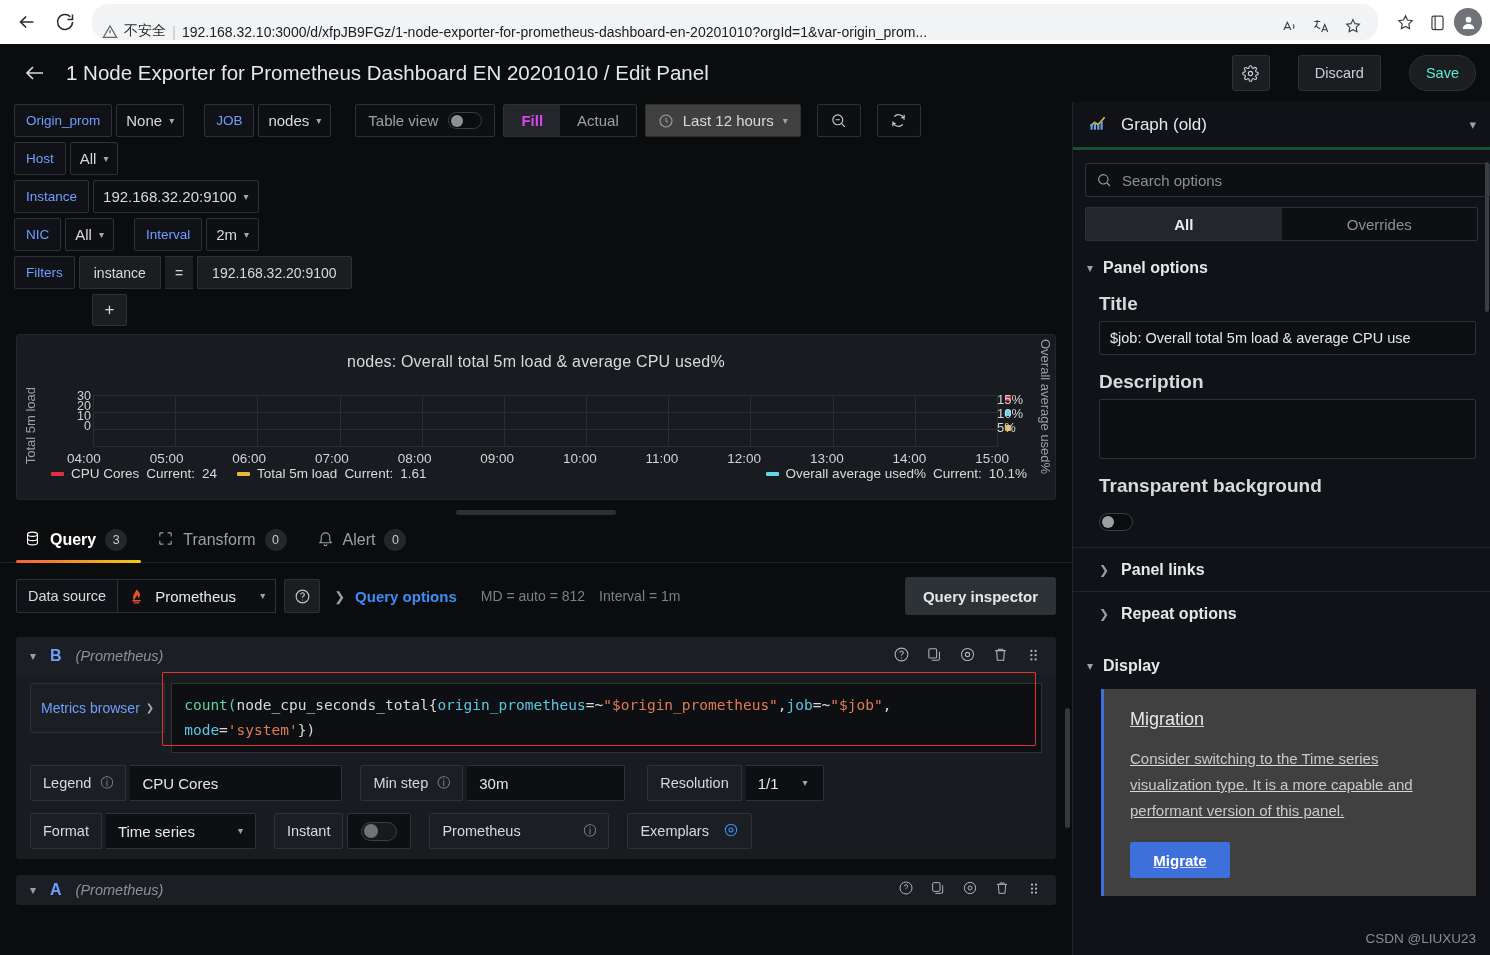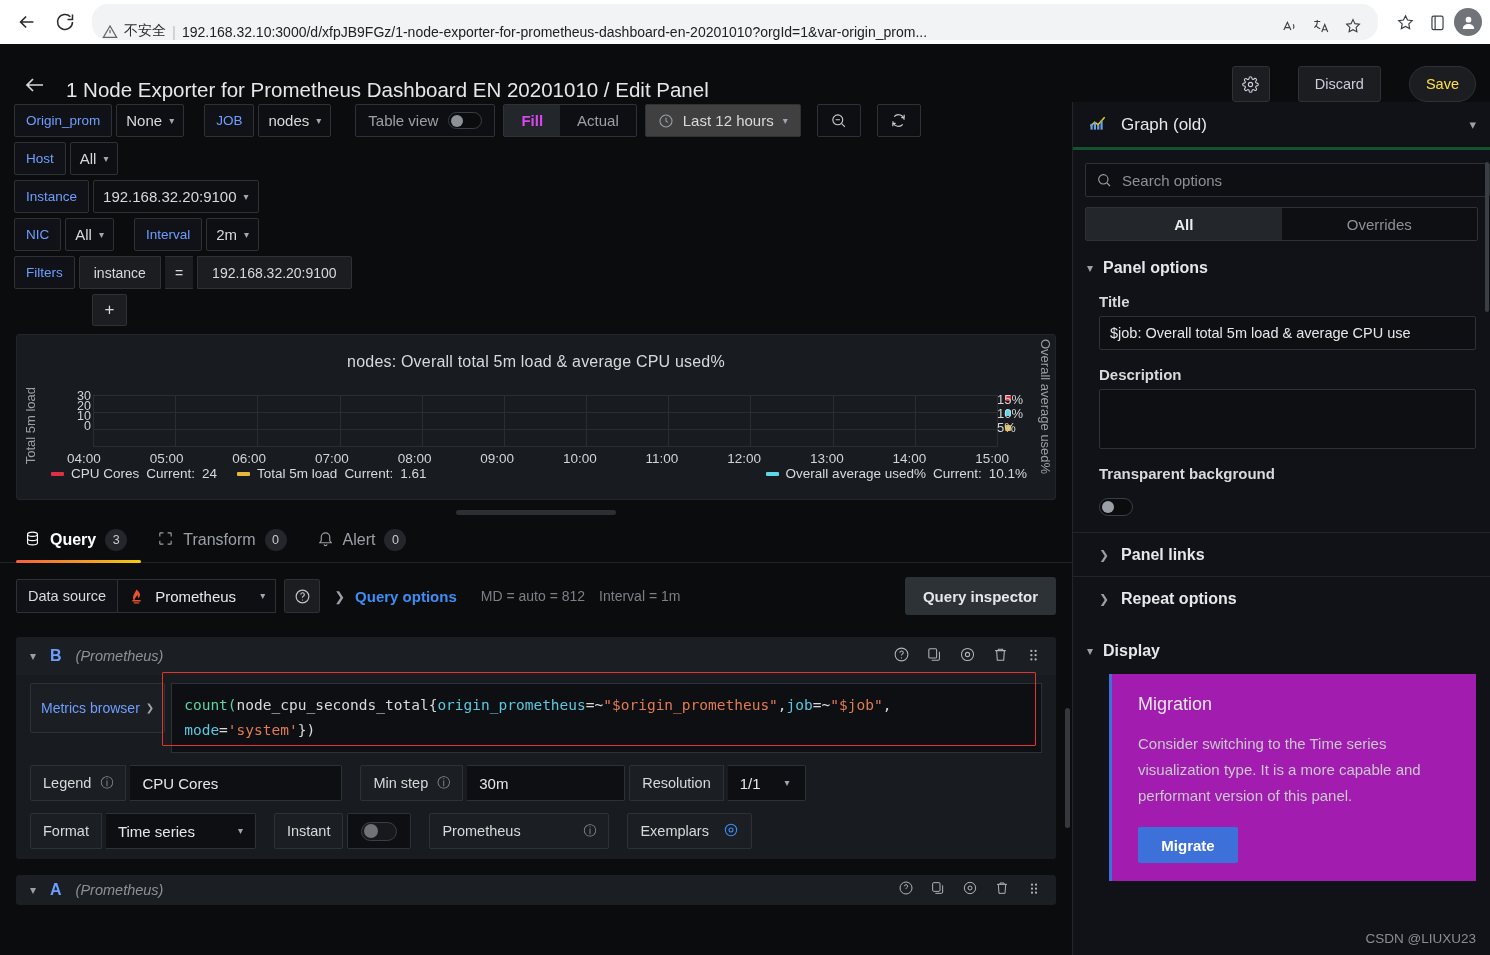--- a/index.html
+++ b/index.html
@@ -43,37 +43,37 @@
   }
 
   
   .grafana {
     position: relative; width: 1490px; height: 911px;
     background: #0b0c0e; color: #d8d9da;
   }
 
   
   .g-header {
-    height: 58px; display: flex; align-items: flex-end;
+    height: 58px; display: flex; align-items: center;
     padding: 0 14px 0 18px; gap: 14px;
   }
   .back-arrow { width: 34px; height: 34px; display:flex;align-items:center;justify-content:center;color:#d8d9da; }
   .g-title { font-size: 20.5px; color: #e6e7e8; font-weight: 400; white-space: nowrap; }
   .g-header-right { margin-left: auto; display:flex; align-items:center; gap: 28px; }
   .hdr-btn {
     height: 36px; padding: 0 16px; border-radius: 3px;
     background: #1b1d21; border: 1px solid #2c3235;
     color: #ccccdc; font-size: 14.5px; display:flex;align-items:center;justify-content:center;
   }
   .hdr-icon-btn {
     width: 38px; height: 36px; border-radius: 3px;
     background: #1b1d21; border: 1px solid #2c3235;
     display:flex;align-items:center;justify-content:center; color:#ccccdc;
   }
-  .save-btn { color:#fde047;border-radius:18px; }
+  .save-btn { color:#5eead4;border-radius:18px; }
   .blue-edge {
     position:absolute; right:0; top:60px; width:6px; height:38px;
     background:#3274d9; border-radius:2px;
   }
 
   
   .g-body { display: flex; height: 853px; }
   .g-left { width: 1072px; position: relative; }
   .g-right {
     width: 418px; background: #111217;
@@ -321,40 +321,41 @@
     border-radius:2px; display:flex; align-items:stretch; overflow:hidden;
   }
   .allover > div { flex:1; display:flex; align-items:center; justify-content:center; font-size:15px; }
   .allover .ao-all { background:#23262b; color:#eceded; font-weight:700; }
   .allover .ao-ov { color:#8b9097; }
   .section-hd {
     display:flex; align-items:center; gap: 10px; padding: 18px 14px 0 14px;
     font-size: 16px; color:#e6e7e8; font-weight:700;
   }
   .section-hd .sc { color:#9aa0a6; font-size:12px; font-weight:400; }
-  .field-lbl { padding: 16px 14px 6px 26px; font-size: 15px; color:#d8d9da; font-weight:700; }
+  .field-lbl { padding: 16px 14px 6px 26px; font-size: 19px; color:#d8d9da; font-weight:700; }
   .field-input {
     margin: 0 14px 0 26px; height: 34px; background:#0e0f12; border:1px solid #2c3235;
     border-radius:2px; display:flex; align-items:center; padding: 0 10px;
     font-size: 14.5px; color:#e6e7e8; white-space:nowrap; overflow:hidden;
   }
   .field-textarea {
     margin: 0 14px 0 26px; height: 60px; background:#0e0f12; border:1px solid #2c3235; border-radius:2px;
   }
   .switch-row { padding: 10px 14px 0 26px; }
   .switch2 { width: 34px; height: 18px; border-radius: 9px; background:#0b0c0e; border:1px solid #3a3f45; position:relative; }
   .switch2 .knob3 { position:absolute; left:2px; top:2px; width:12px;height:12px;border-radius:50%;background:#9aa0a6; }
   .collapse-row {
     display:flex; align-items:center; gap: 12px; padding: 0 14px 0 26px; height: 44px;
     border-top: 1px solid #212428; font-size: 16px; color:#e6e7e8; font-weight:700;
   }
   .collapse-row .cc { color:#9aa0a6; font-size:12px; font-weight:400; }
   .migration-card {
-    margin: 14px 14px 0 36px; background:#a21caf; border-left: 3px solid #3d71d9;
+    margin: 14px 14px 0 28px; background:#404040; border-left: 3px solid #3d71d9;
     padding: 20px 22px 18px 26px;
+    text-decoration: underline;
   }
   .mig-title { font-size: 18px; color:#e6e7e8; margin-bottom: 16px; }
   .mig-text { font-size: 15px; color:#c7c9cc; line-height: 26px; }
   .mig-btn {
     margin-top: 18px; background:#3d71d9; color:#fff; font-size:15px; font-weight:700;
     height: 36px; width: 100px; display:flex; align-items:center; justify-content:center; border-radius:2px;
   }
   .watermark {
     position:absolute; right: 14px; bottom: 9px; color:#8a8d91; font-size: 13.5px;
   }
@@ -759,21 +760,21 @@
             <div class="opt-label">
               <span>Legend</span>
               <span class="info-i">ⓘ</span>
             </div>
             <div class="opt-input" style="width:212px">CPU Cores</div>
             <div class="opt-label" style="margin-left:14px">
               <span>Min step</span>
               <span class="info-i">ⓘ</span>
             </div>
             <div class="opt-input" style="width:158px">30m</div>
-            <div class="opt-label" style="margin-left:0">Resolution</div>
+            <div class="opt-label" style="margin-left:18px">Resolution</div>
             <div class="opt-select" style="width:78px">
               <span>1/1</span>
               <span class="caret">▾</span>
             </div>
           </div>
 
           <div class="opt-row">
             <div class="opt-label">Format</div>
             <div class="opt-select" style="width:150px">
               <span>Time series</span>

